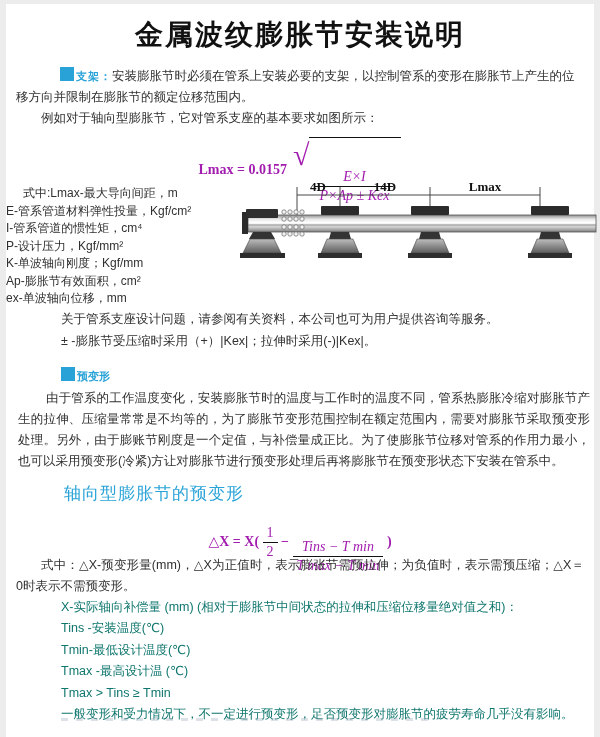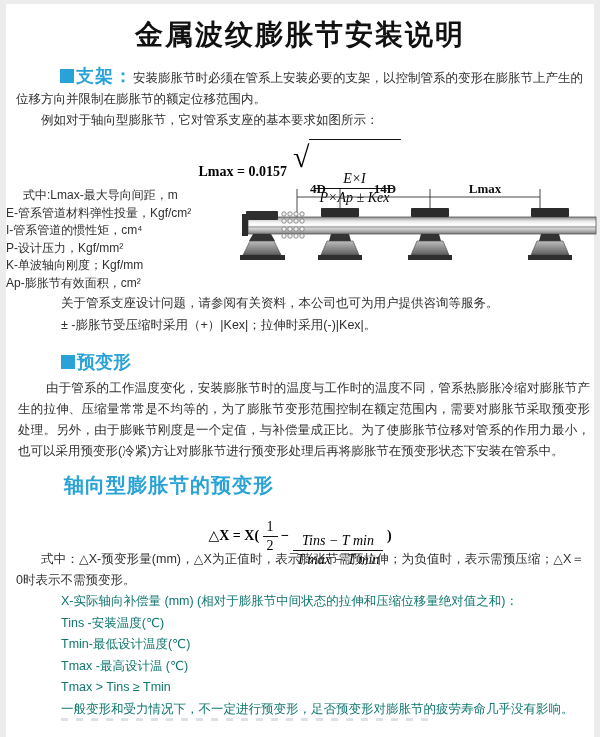--- a/index.html
+++ b/index.html
@@ -10,32 +10,32 @@
     font-family:"Liberation Sans","DejaVu Sans",sans-serif;
     color:#2b2b2b;
   }
   .title {
     text-align:center; font-size:28px; font-weight:bold; color:#111;
     letter-spacing:2px; padding-top:12px;
   }
   .body-text { font-size:12.5px; line-height:21px; color:#303030; }
   .support-intro { margin:12px 10px 0 10px; text-indent:44px; }
   .sec-inline-head {
-    font-size:18px; font-weight:bold; color:var(--accent); letter-spacing:1px;
+    font-size:11px; font-weight:bold; color:var(--accent); letter-spacing:1px;
   }
   .marker {
     display:inline-block; width:14px; height:14px; background:var(--accent);
     vertical-align:-1px; margin-right:2px;
   }
   .example-line { margin:0 10px; text-indent:25px; }
 
   
   .formula {
     font-family:"Liberation Serif","DejaVu Serif",serif;
-    font-size:14px; color:#000000; text-align:center;
+    font-size:14px; color:#a21caf; text-align:center;
   }
   .formula .bold { font-weight:bold; }
   .formula .ital { font-style:italic;margin-top:28px; }
   .frac { display:inline-block; vertical-align:middle; text-align:center; line-height:1.15; }
   .frac .num { display:block; border-bottom:1.3px solid #111; padding:0 4px 1px; }
   .frac .den { display:block; padding:1px 4px 0; }
   .sqrt { display:inline-flex; align-items:flex-start; vertical-align:middle; margin-left:6px; }
   .sqrt .rad { font-size:30px; line-height:30px; font-weight:normal; transform:translateY(3px); }
   .sqrt .radicand { border-top:1.5px solid #111; padding:3px 8px 0 6px; }
   .formula-lmax { margin-top:8px; height:42px; }
@@ -47,21 +47,21 @@
   .def-line.first { padding-left:17px; }
   .note-line { font-size:12.5px; line-height:22px; color:#303030; padding-left:55px; }
 
   .diagram { position:absolute; left:234px; top:-6px; width:360px; height:92px; }
 
   .section-head { margin:14px 10px 0 55px; }
   .section-head .sec-inline-head { letter-spacing:0; }
   .preform-body { margin:4px 4px 0 12px; text-indent:28px; text-align:justify; }
 
   .sub-head {
-    font-size:20px; font-weight:bold; color:var(--accent); letter-spacing:1px;
+    font-size:17px; font-weight:normal; color:var(--accent); letter-spacing:1px;
   }
   .sub-head.axial { margin:10px 0 0 58px; }
 
   .where-para { margin:2px 10px 0 10px; text-indent:25px; text-align:justify; }
   .def2-line { font-size:12.5px; line-height:21.5px; color:#0f766e; padding-left:55px; }
 
   .cutoff-strip {
     position:absolute; left:55px; top:714px; width:375px; height:3px; opacity:.35;
     background:repeating-linear-gradient(90deg,#9ab 0 7px,transparent 7px 15px);
   }
@@ -85,20 +85,21 @@
       </span>
   </div>
 
   <div class="defs-zone">
     <div class="def-line first">式中:Lmax-最大导向间距，m</div>
     <div class="def-line">E-管系管道材料弹性投量，Kgf/cm²</div>
     <div class="def-line">I-管系管道的惯性矩，cm⁴</div>
     <div class="def-line">P-设计压力，Kgf/mm²</div>
     <div class="def-line">K-单波轴向刚度；Kgf/mm</div>
     <div class="def-line">Ap-膨胀节有效面积，cm²</div>
+    <div class="def-line">ex-单波轴向位移，mm</div>
 
     <svg class="diagram" viewBox="0 0 360 92" xmlns="http://www.w3.org/2000/svg">
       <defs>
         <linearGradient id="pipeGrad" x1="0" y1="0" x2="0" y2="1">
           <stop offset="0" stop-color="#8f8f8f"></stop>
           <stop offset="0.25" stop-color="#e9e9e9"></stop>
           <stop offset="0.45" stop-color="#ffffff"></stop>
           <stop offset="0.75" stop-color="#c4c4c4"></stop>
           <stop offset="1" stop-color="#7e7e7e"></stop>
         </linearGradient>

